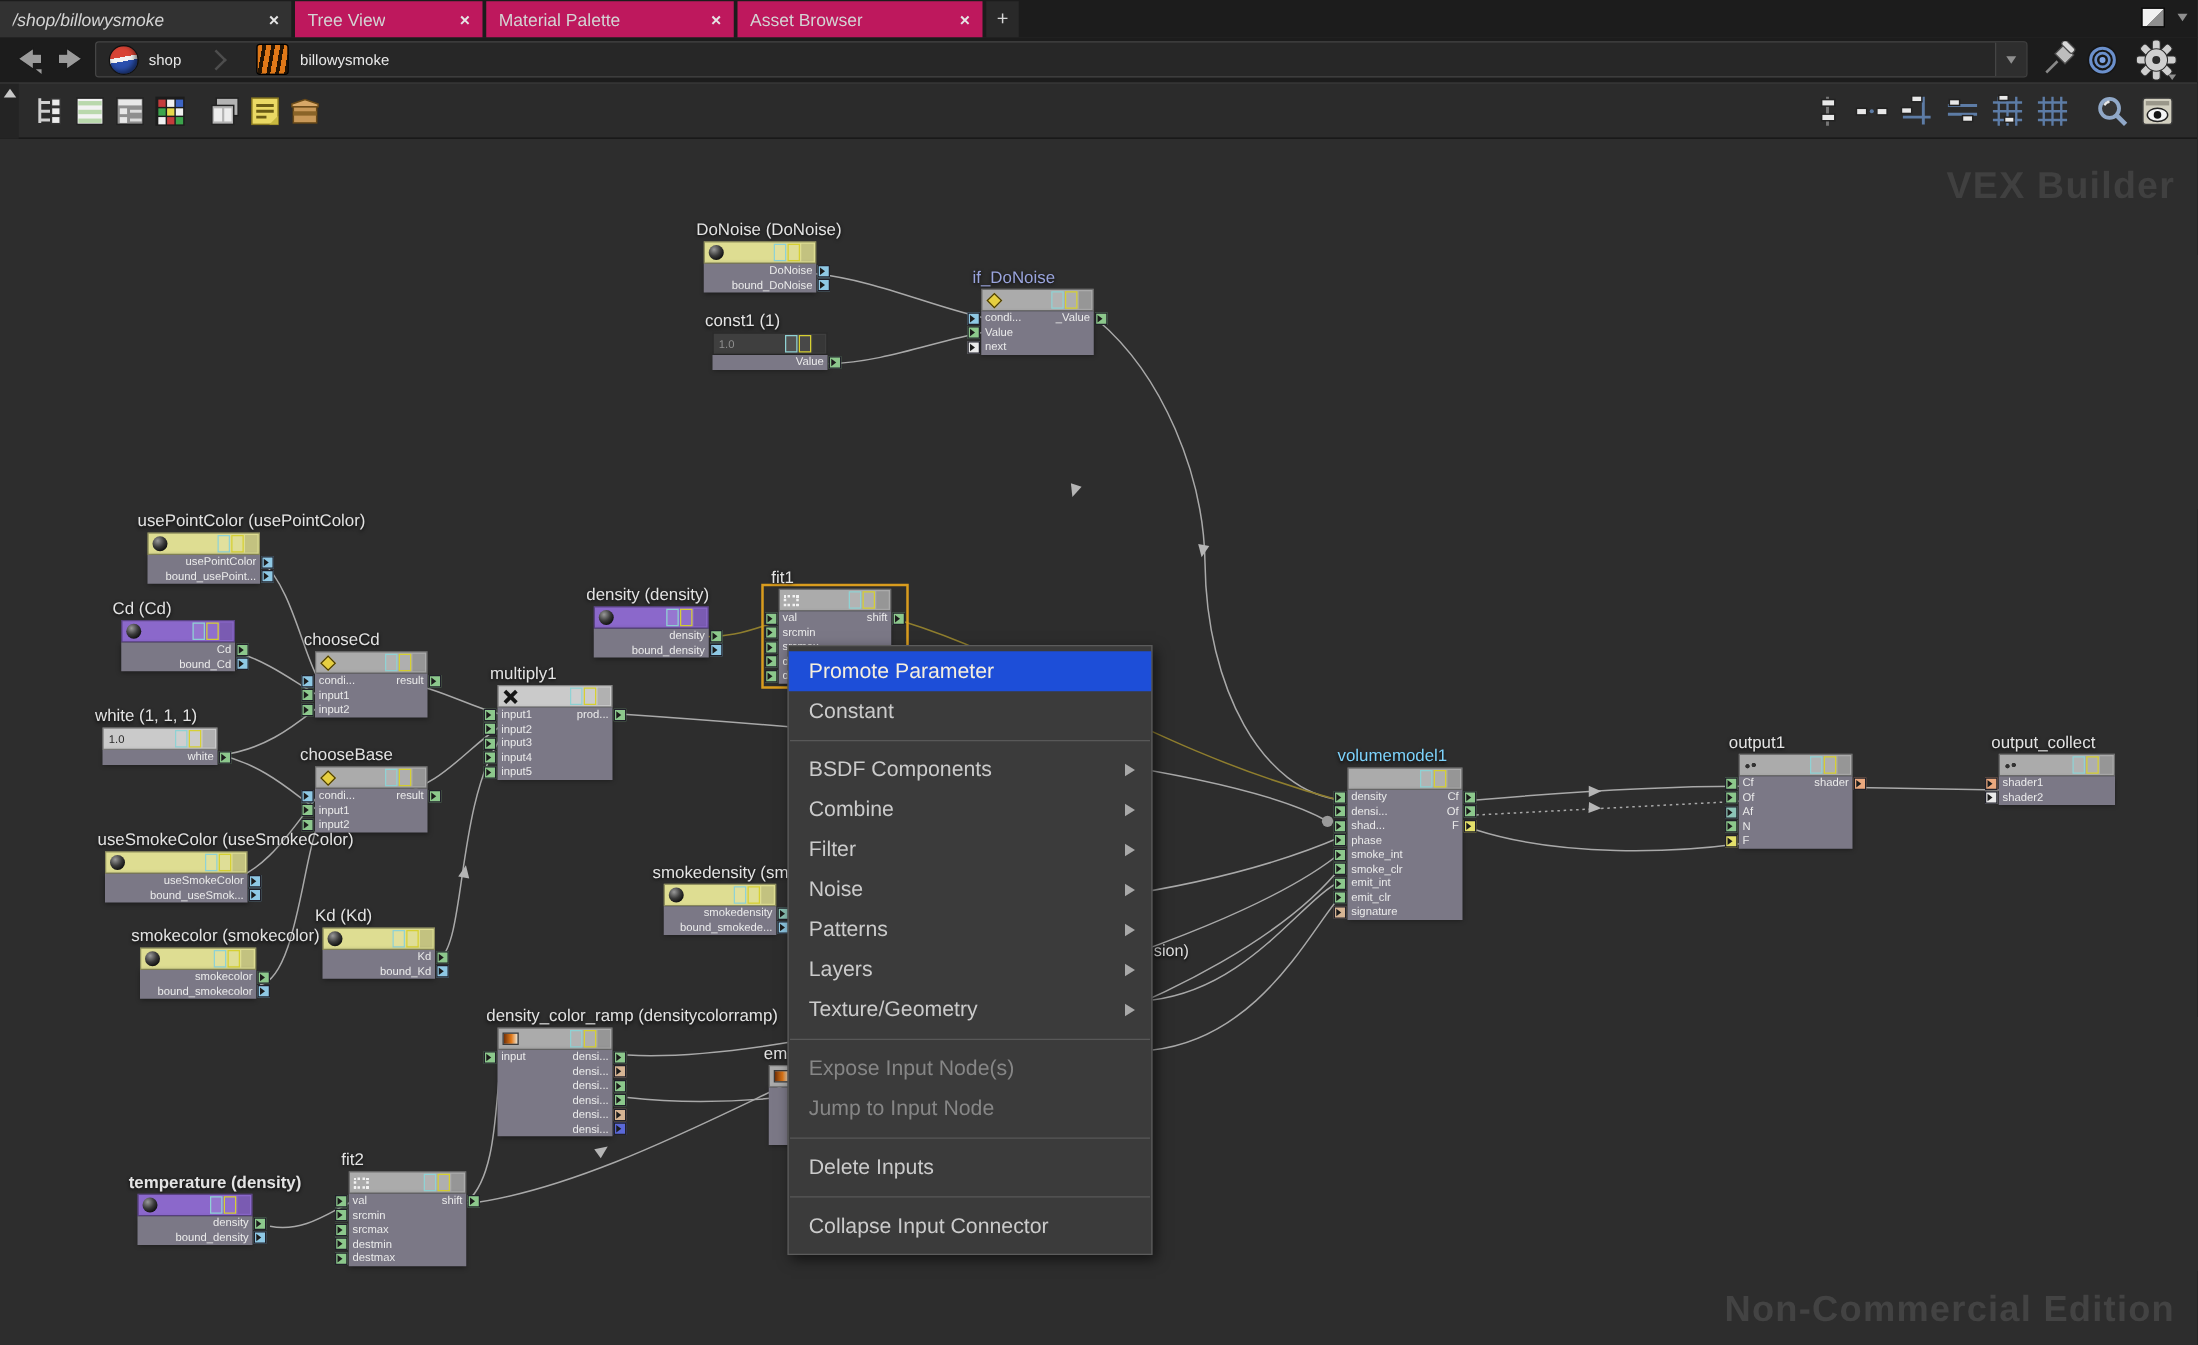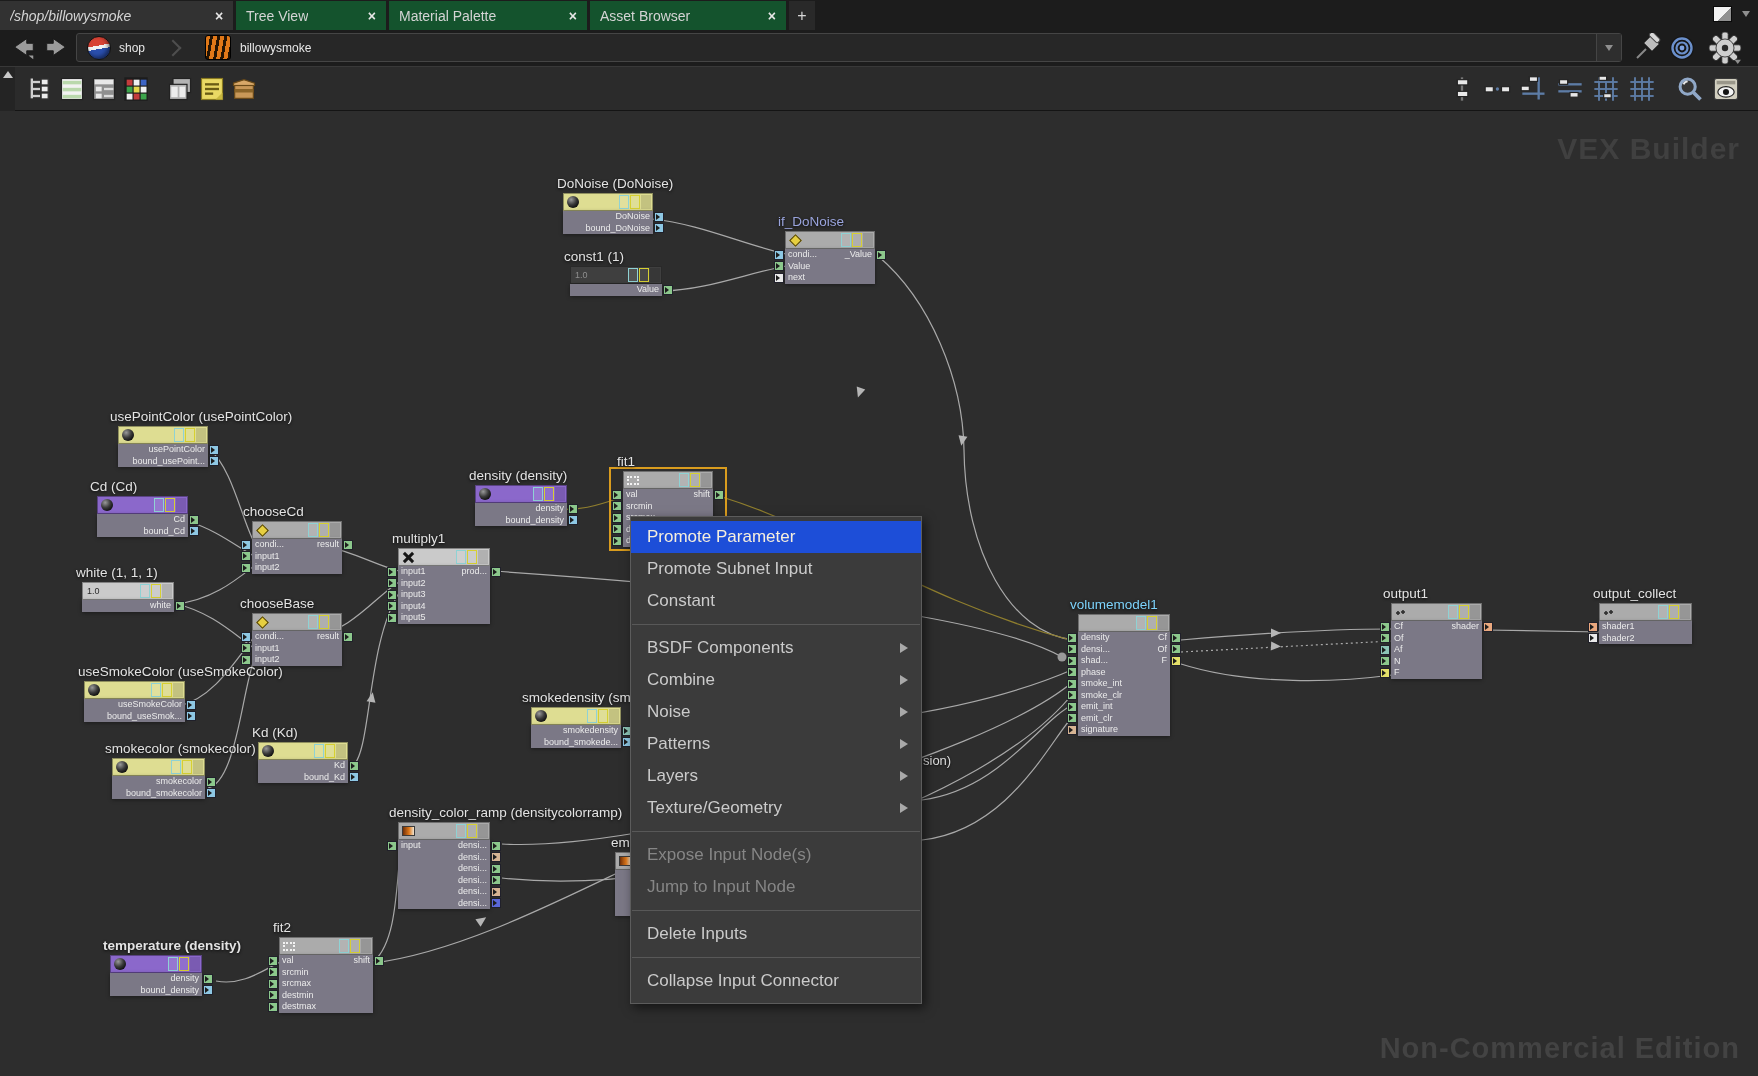--- a/index.html
+++ b/index.html
@@ -1,20 +1,20 @@
 <!DOCTYPE html>
 <html><head>
 <meta charset="utf-8">
 <style>
   html,body{margin:0;padding:0;background:#222;}
   #app{position:relative;width:1758px;height:1076px;overflow:hidden;background:#2d2d2d;
        font-family:"Liberation Sans","DejaVu Sans",sans-serif;-webkit-font-smoothing:antialiased;}
   
   #tabbar{position:absolute;left:0;top:0;right:0;height:30px;background:#1c1c1c;display:flex;align-items:flex-end;z-index:30;}
-  .tab{height:29px;box-sizing:border-box;background:#14532d;margin-right:3px;display:flex;align-items:center;
+  .tab{height:29px;box-sizing:border-box;background:#be185d;margin-right:3px;display:flex;align-items:center;
        padding:0 10px;color:#d4d4d4;font-size:14px;cursor:default;}
   .tab.active{background:#323232;font-style:italic;}
   .tab-label{white-space:nowrap;overflow:hidden;}
   .tab-close{margin-left:auto;color:#e6e6e6;font-weight:bold;font-size:14px;padding-left:10px;}
   .tab-plus{width:26px;height:29px;background:#292929;color:#d6d6d6;font-size:16px;display:flex;align-items:center;justify-content:center;}
   #tabbar-right{position:absolute;right:8px;top:6px;display:flex;align-items:center;gap:10px;}
   .winicon{width:17px;height:14px;border:1px solid #0a0a0a;background:linear-gradient(135deg,#f2f2f2 55%,#8f8f8f 55%);}
   .caret-down{width:0;height:0;border-top:6px solid #8f8f8f;border-left:4px solid transparent;border-right:4px solid transparent;}
   #navbar{position:absolute;left:0;top:30px;right:0;height:36px;background:#1c1c1c;z-index:30;}
   .navarrow{position:absolute;top:4px;width:30px;height:28px;}
@@ -502,21 +502,21 @@
           <div class="nrow">
             <div class="conn in" style="background: rgb(140, 200, 140);"></div>
             <div class="il">input1</div>
           </div>
           <div class="nrow">
             <div class="conn in" style="background: rgb(140, 200, 140);"></div>
             <div class="il">input2</div>
           </div>
         </div>
       </div>
-      <div class="node" style="left: 84px; top: 681px; width: 101px; border-radius: 17px;">
+      <div class="node" style="left: 84px; top: 681px; width: 114px; border-radius: 17px;">
         <div class="ntitle" style="left: -6px;">useSmokeColor (useSmokeColor)</div>
         <div class="nheader" style="background: rgb(222, 221, 146);">
           <div class="icon icon-sphere"></div>
           <div class="flags">
             <div class="flag f1"></div>
             <div class="flag f2"></div>
             <div class="flag f3"></div>
           </div>
         </div>
         <div class="nbody">
@@ -906,25 +906,25 @@
           </div>
         </div>
       </div>
     </div>
   <div class="wm" id="wm-top">VEX Builder</div>
   <div class="wm" id="wm-bottom">Non-Commercial Edition</div>
   <div id="frag-sion">sion)</div>
 
   <div id="menu" style="left: 630px; top: 516px; width: 292px;">
       <div class="menu-item hl">Promote Parameter</div>
-      <div class="menu-item">Promote Subnet Input</div>
       <div class="menu-item">Constant</div>
       <div class="menu-sep"></div>
       <div class="menu-item">BSDF Components<div class="subarrow"></div></div>
       <div class="menu-item">Combine<div class="subarrow"></div></div>
+      <div class="menu-item">Filter<div class="subarrow"></div></div>
       <div class="menu-item">Noise<div class="subarrow"></div></div>
       <div class="menu-item">Patterns<div class="subarrow"></div></div>
       <div class="menu-item">Layers<div class="subarrow"></div></div>
       <div class="menu-item">Texture/Geometry<div class="subarrow"></div></div>
       <div class="menu-sep"></div>
       <div class="menu-item disabled">Expose Input Node(s)</div>
       <div class="menu-item disabled">Jump to Input Node</div>
       <div class="menu-sep"></div>
       <div class="menu-item">Delete Inputs</div>
       <div class="menu-sep"></div>

